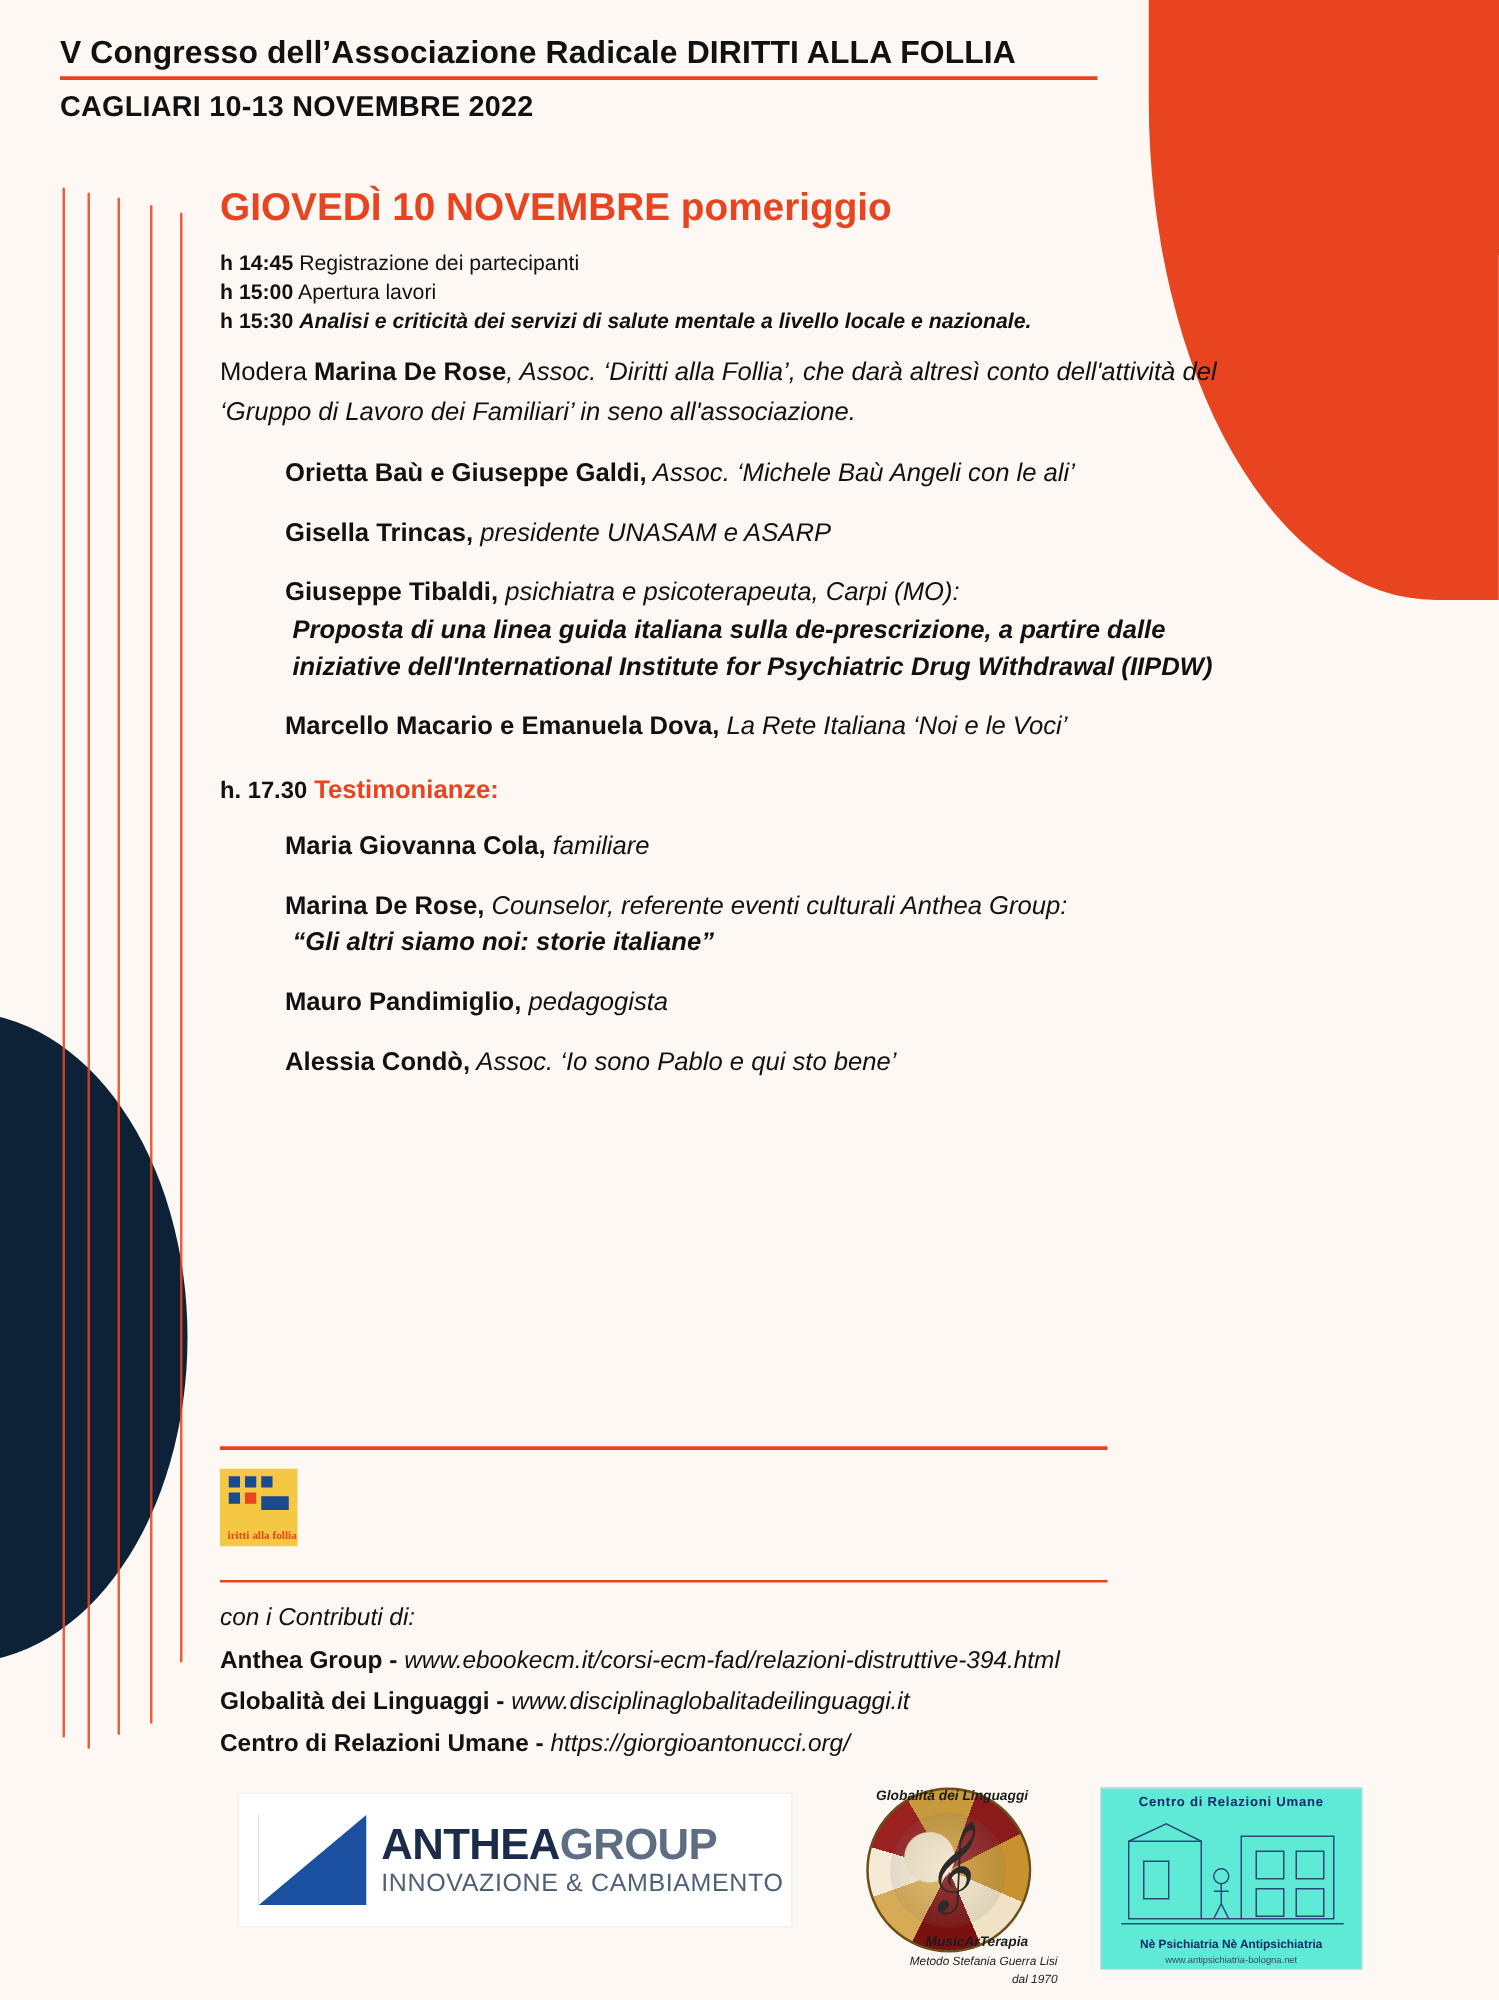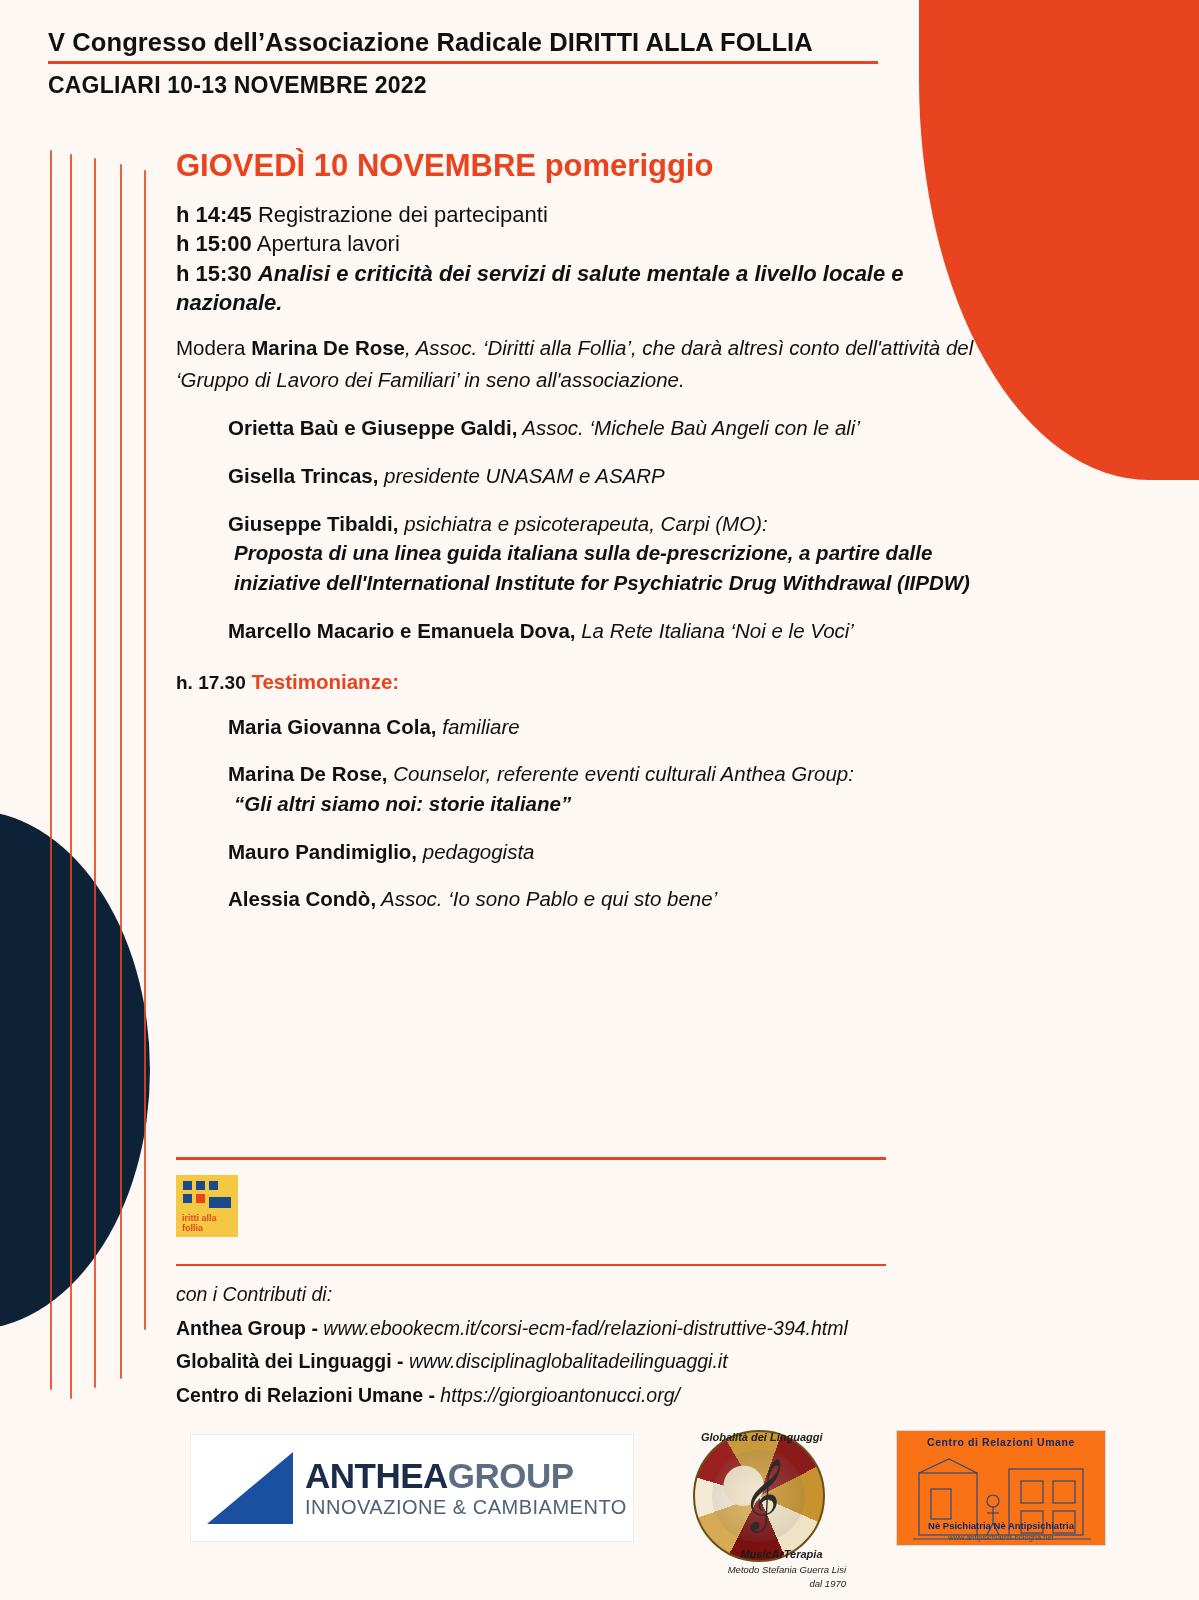--- a/index.html
+++ b/index.html
@@ -94,21 +94,21 @@
     top: 148px;
     width: 840px;
     z-index: 3;
   }
   .day-title {
     font-size: 31px;
     font-weight: bold;
     color: #e8441f;
     margin-bottom: 16px;
   }
-  .sched { font-size: 22px; color: #111; line-height: 1.34; }
+  .sched { font-size: 17px; color: #111; line-height: 1.34; }
   .row { margin: 0; }
   .time { font-weight: bold; }
   .bi { font-weight: bold; font-style: italic; }
 
   .moderator {
     margin-top: 14px;
     font-size: 20.5px;
     line-height: 1.55;
     color: #111;
   }
@@ -178,21 +178,21 @@
   .logo-ddf .s3 { left: 33px; top: 6px;  width: 9px; height: 9px; }
   .logo-ddf .s4 { left: 7px;  top: 19px; width: 9px; height: 9px; }
   .logo-ddf .s5 { left: 20px; top: 19px; width: 9px; height: 9px; background:#e8441f; }
   .logo-ddf .txt {
     position: absolute;
     left: 6px; bottom: 4px;
     font-size: 9px;
     font-weight: bold;
     color: #e8441f;
     line-height: 1.05;
-    font-family: Liberation Sans, sans-serif;
+    font-family: Liberation Serif, serif;
   }
   .logo-ddf .bluebar { position:absolute; left:33px; top:22px; width:22px; height:11px; background:#1a4a8a;}
   .contacts .ctext { font-size: 19px; line-height: 1.32; color: #111; }
   .contacts .ctext i { font-style: italic; }
   .contacts .link { color: #e8441f; font-weight: bold; }
   .hr-bot {
     position: absolute;
     left: 176px;
     top: 1264px;
     width: 710px;
@@ -298,23 +298,23 @@
   .gdl .ring-bot { bottom: 0px; }
   .gdl .cap {
     font-size: 9.5px;
     color: #222;
     margin-top: 3px;
     line-height: 1.15;
   }
 
   .cru {
     position: absolute;
-    left: 716px; top: 2px;
-    width: 210px; height: 116px;
-    background: #f97316;
+    left: 700px; top: 2px;
+    width: 210px; height: 146px;
+    background: #5eead4;
     border: 1px solid #cdd9e6;
     position: absolute;
     overflow: hidden;
   }
   .cru .title {
     text-align: center;
     font-size: 10.5px;
     font-weight: bold;
     color: #0d2a6b;
     letter-spacing: .6px;

